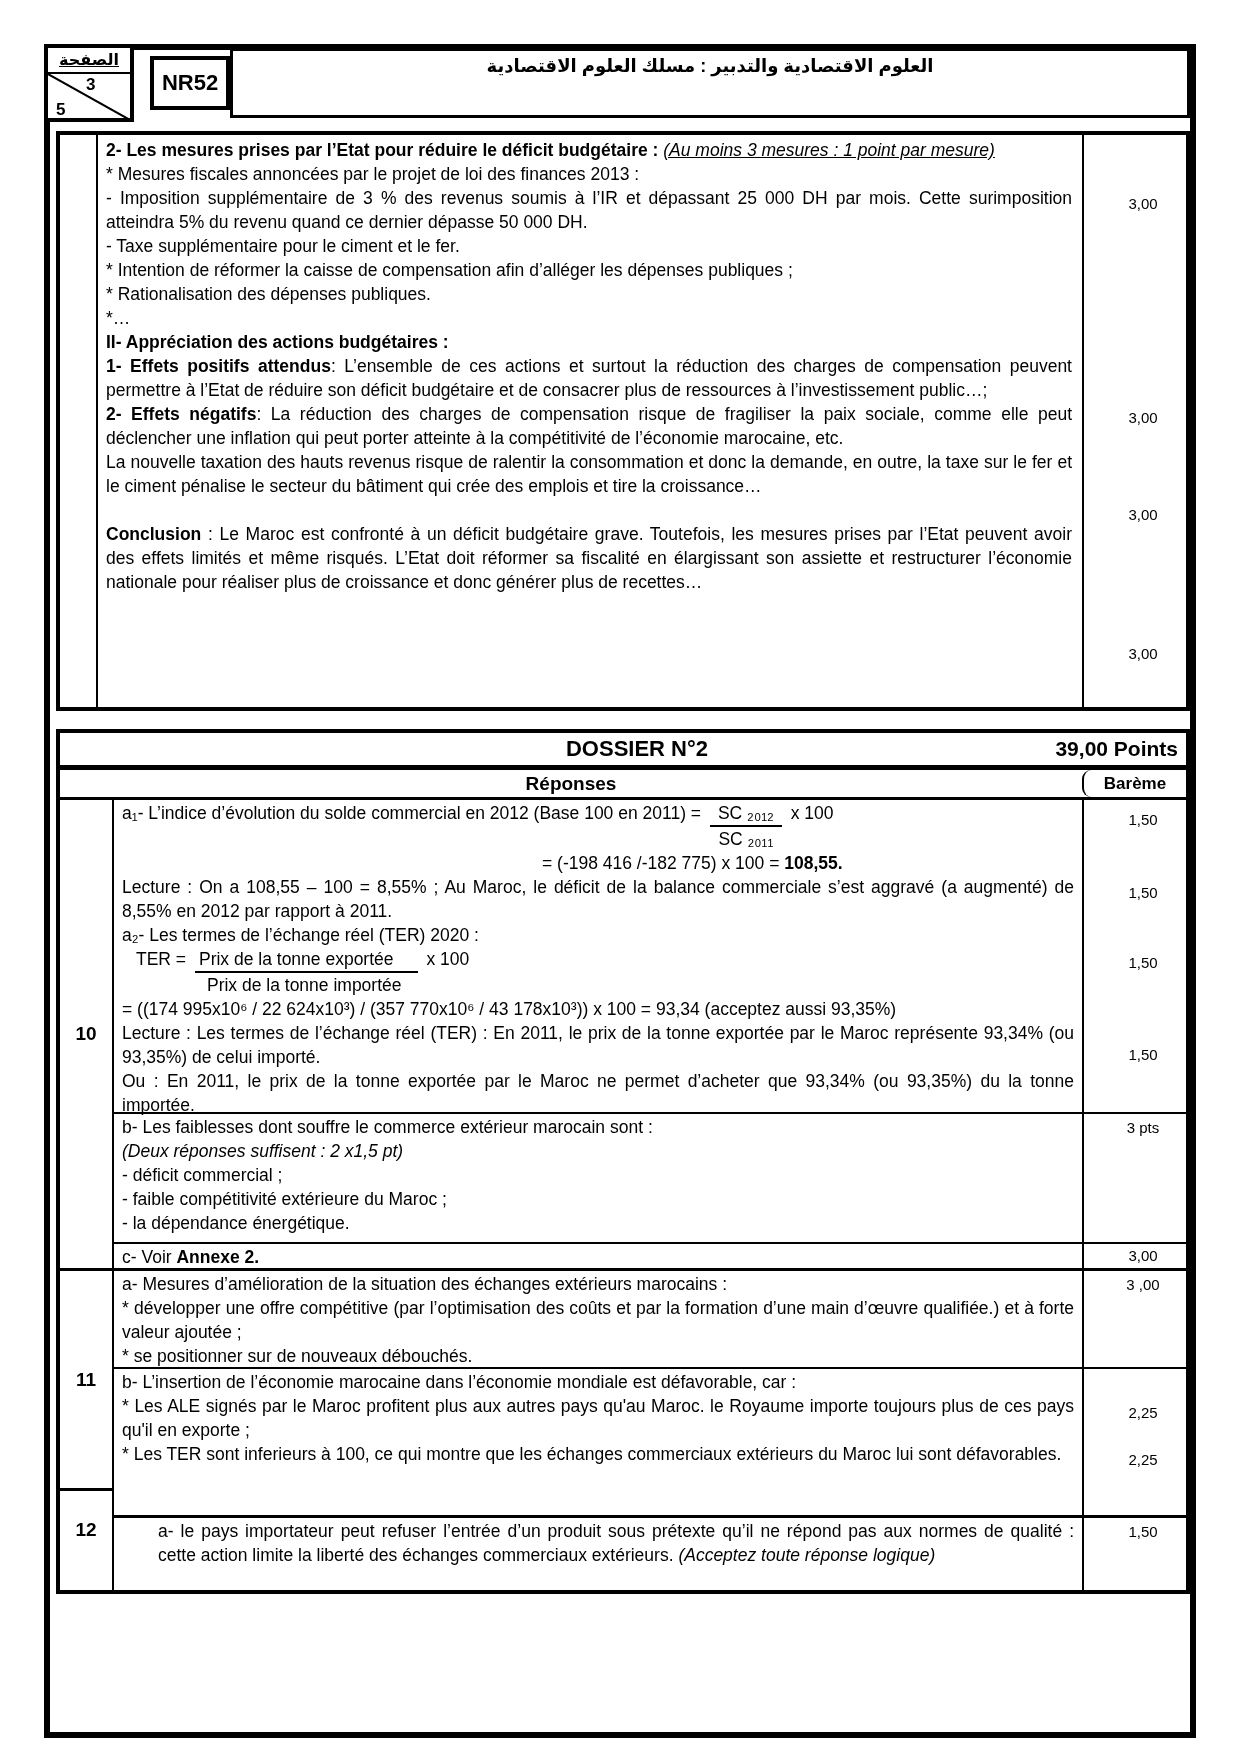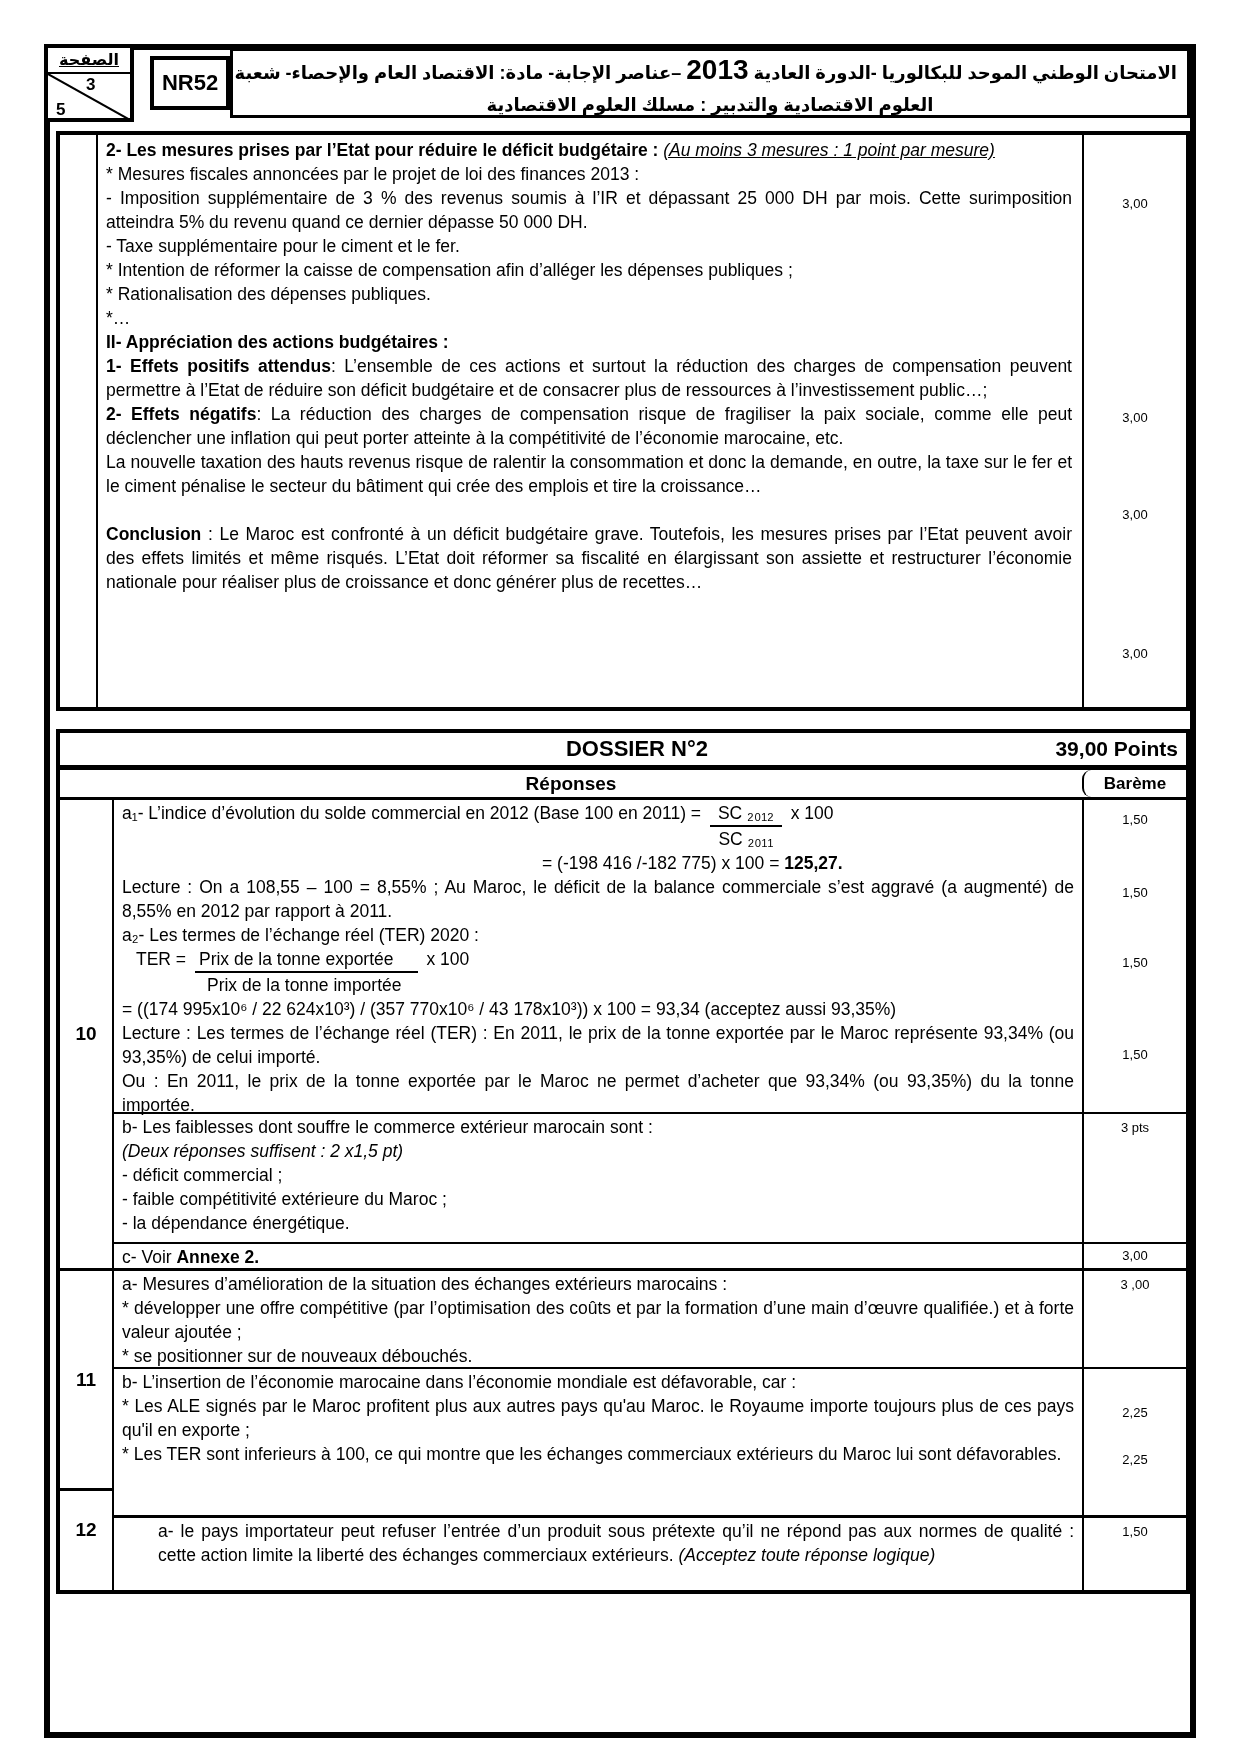--- a/index.html
+++ b/index.html
@@ -27,21 +27,21 @@
   .txt { font-size:17.5px; line-height:24px; text-align:justify; }
   .b { font-weight:bold; }
   .i { font-style:italic; }
   .iu { font-style:italic; text-decoration:underline; }
 
   
   .table1 { position:absolute; left:56px; top:131px; width:1134px; height:580px; border:4px solid #000; display:flex; background:#fff; }
   .t1-spacer { width:38px; border-right:2px solid #000; }
   .t1-content { flex:1; padding:3px 10px 0 8px; }
   .t1-bareme { width:104px; border-left:2px solid #000; position:relative; }
-  .mark { position:absolute; left:0; width:100%; text-align:center; font-size:13px; line-height:24px; }
+  .mark { position:absolute; left:8px; width:100%; text-align:center; font-size:15px; line-height:24px; }
 
   .mt-blank { margin-top:24px; }
 
   
   .table2 { position:absolute; left:56px; top:729px; width:1134px; border:4px solid #000; background:#fff; }
   .t2-h1 { position:relative; height:37px; border-bottom:5px solid #000; display:flex; align-items:center; justify-content:center;padding-left:28px; }
   .t2-h1 .dossier { font-weight:bold; font-size:22px; }
   .t2-h1 .points { position:absolute; right:8px; top:0; height:100%; display:flex; align-items:center; font-weight:bold; font-size:21px; }
   .t2-h2 { height:30px; border-bottom:3px solid #000; display:flex; }
   .t2-h2 .rep { flex:1; display:flex; align-items:center; justify-content:center; font-weight:bold; font-size:19px;border-radius:8px; }
@@ -88,25 +88,20 @@
     <span class="n3">3</span>
     <span class="n5">5</span>
   </div>
 </div>
 
 <div class="nr-box">
   <span>NR52</span>
 </div>
 
 <div class="title-box">
-  <div class="title-l1">
-    <span>الامتحان الوطني الموحد للبكالوريا -الدورة العادية</span>
-    <span class="yr">2013</span>
-    <span>–عناصر الإجابة- مادة: الاقتصاد العام والإحصاء- شعبة</span>
-  </div>
   <div class="title-l2">العلوم الاقتصادية والتدبير : مسلك العلوم الاقتصادية</div>
 </div>
 
 <div class="table1">
   <div class="t1-spacer"></div>
   <div class="t1-content txt">
     <p><span class="b">2- Les mesures prises par l’Etat pour réduire le déficit budgétaire : </span><span class="iu">(Au moins 3 mesures : 1 point par mesure)</span></p>
     <p>* Mesures fiscales annoncées par le projet de loi des finances 2013 :</p>
     <p>- Imposition supplémentaire de 3 % des revenus soumis à l’IR et dépassant 25 000 DH par mois. Cette surimposition atteindra 5% du revenu quand ce dernier dépasse 50 000 DH.</p>
     <p>- Taxe supplémentaire pour le ciment et le fer.</p>
@@ -147,21 +142,21 @@
     </div>
 
     <div class="rowscol">
 
       <div class="row r1">
         <div class="cell txt">
           <p><span>a₁- L’indice d’évolution du solde commercial en 2012 (Base 100 en 2011) = </span><span class="frac">
                 <span class="num">SC ₂₀₁₂</span>
                 <span class="den">SC ₂₀₁₁</span>
               </span><span class="vt"> x 100</span></p>
-          <p class="calc1"><span>= (-198 416 /-182 775) x 100 = </span><span class="b">125,27.</span></p>
+          <p class="calc1"><span>= (-198 416 /-182 775) x 100 = </span><span class="b">108,55.</span></p>
           <p>Lecture : On a 108,55 – 100 = 8,55% ; Au Maroc, le déficit de la balance commerciale s’est aggravé (a augmenté) de 8,55% en 2012 par rapport à 2011.</p>
           <p>a₂-  Les termes de l’échange réel (TER) 2020 :</p>
           <p class="ter-line"><span class="vt">TER = </span><span class="frac left">
                 <span class="num">Prix de la tonne exportée</span>
                 <span class="den">Prix de la tonne importée</span>
               </span><span class="vt"> x  100</span></p>
           <p>= ((174 995x10⁶ / 22 624x10³) / (357 770x10⁶ / 43 178x10³)) x 100 = 93,34  (acceptez aussi 93,35%)</p>
           <p>Lecture : Les termes de l’échange réel (TER) : En 2011, le prix de la tonne exportée par le Maroc représente 93,34% (ou 93,35%) de celui importé.</p>
           <p>Ou : En 2011, le prix de la tonne exportée par le Maroc ne permet d’acheter que 93,34% (ou 93,35%) du la tonne importée.</p>
         </div>

